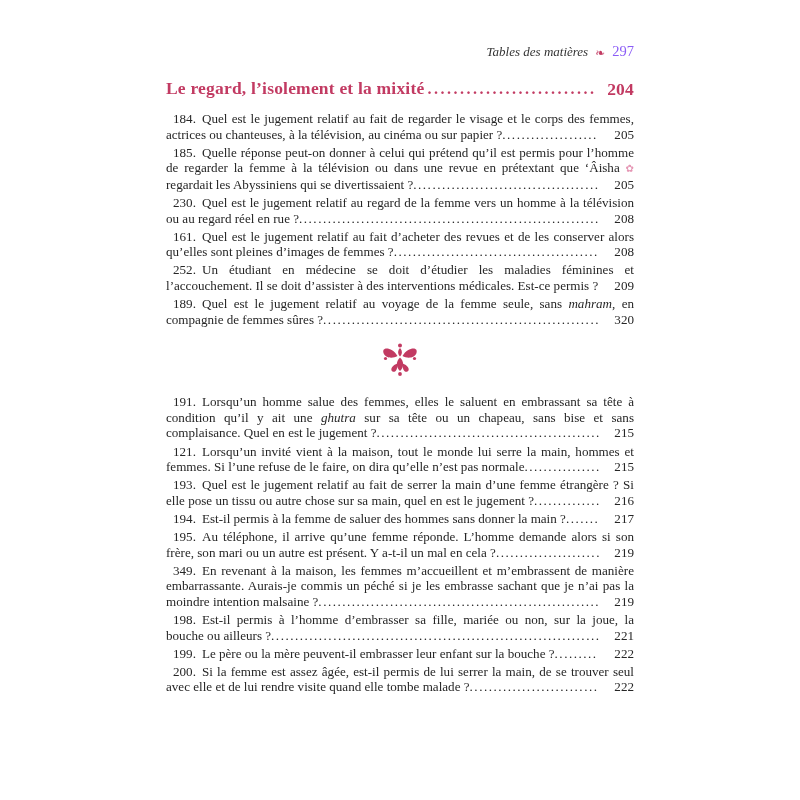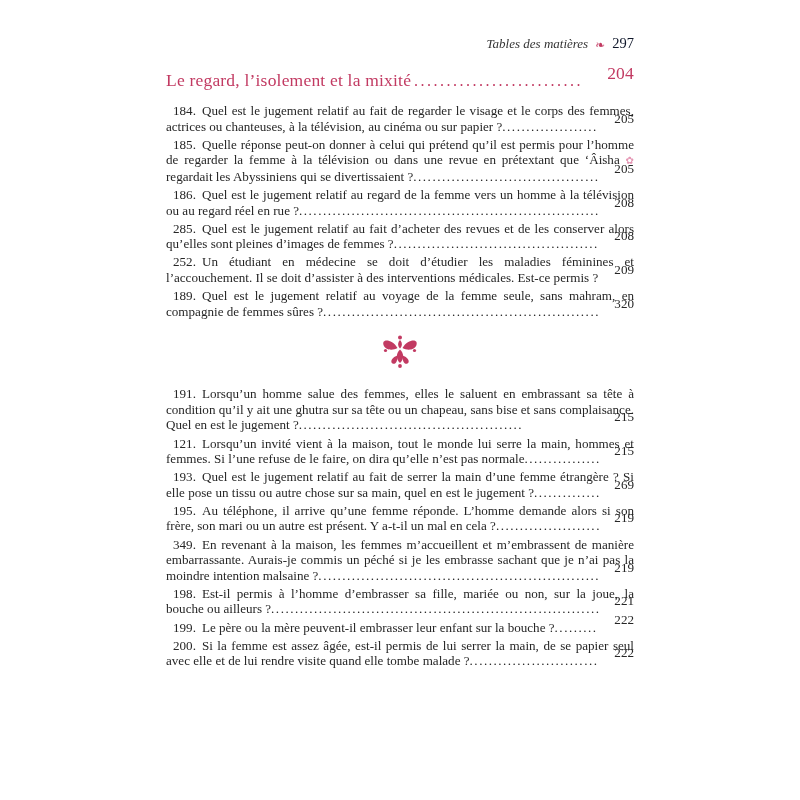--- a/index.html
+++ b/index.html
@@ -1,34 +1,34 @@
 <!DOCTYPE html>
 <html lang="fr"><head>
 <meta charset="utf-8">
 <style>
   * { margin:0; padding:0; box-sizing:border-box; }
   html,body { width:800px; height:800px; background:#fff; overflow:hidden; }
   body { font-family:"Liberation Serif","DejaVu Serif",serif; color:#262626; }
   .page { width:800px; height:800px; padding-top:27px; }
-  .content { width:468px; margin:8px auto; }
+  .content { width:468px; margin:16px auto; }
 
   .running-head { display:flex; justify-content:flex-end; align-items:baseline; gap:7px; margin-bottom:17px; }
   .rh-title { font-style:italic; font-size:13px; color:#333; }
   .rh-orn { font-family:"DejaVu Sans",sans-serif; font-size:12px; color:#c23a62; position:relative; top:1px; }
-  .rh-page { font-size:14.5px; color:#0f172a; }
+  .rh-page { font-size:14.5px; color:#8b5cf6; }
 
-  h2.sec-title { position:relative; color:#c23a62; font-size:17.5px; font-weight:normal;
+  h2.sec-title { position:relative; color:#c23a62; font-size:17.5px; font-weight:bold;
                  letter-spacing:.2px; line-height:22px; margin:0 0 11px; }
   h2 .h-leader { letter-spacing:2.5px; margin-left:3px; font-size:16px; }
-  .pg { position:absolute; right:0; bottom:8px; }
+  .pg { position:absolute; right:0; bottom:0; }
 
   p.entry { position:relative; text-align:justify; font-size:13.1px; line-height:15.6px;
             margin-bottom:2.5px; text-indent:7px; hyphens:auto; }
   .num { margin-right:6px; }
-  .it { }
+  .it { font-style:italic; }
   .orn { font-family:"DejaVu Sans",sans-serif; color:#e596b4; font-size:10px; }
   .leader { letter-spacing:1.5px; }
 
   .divider { text-align:center; margin:15px 0 12px; }
 </style>
 </head>
 <body>
 
 <div class="page">
   <div class="content">
@@ -36,22 +36,22 @@
     <div class="running-head">
         <span class="rh-title">Tables des matières</span>
         <span class="rh-orn">❧</span>
         <span class="rh-page">297</span>
       </div>
 
     <h2 class="sec-title"><span>Le regard, l’isolement et la mixité</span><span class="leader h-leader">..........................</span><span class="pg">204</span></h2>
 
     <p class="entry"><span class="num">184.</span><span>Quel est le jugement relatif au fait de regarder le visage et le corps des femmes, actrices ou chanteuses, à la télévision, au cinéma ou sur papier ?</span><span class="leader">....................</span><span class="pg">205</span></p>
     <p class="entry"><span class="num">185.</span><span>Quelle réponse peut-on donner à celui qui prétend qu’il est permis pour l’homme de regarder la femme à la télévision ou dans une revue en prétextant que ‘Âisha </span><span class="orn">✿</span><span> regardait les Abyssiniens qui se divertissaient ?</span><span class="leader">.......................................</span><span class="pg">205</span></p>
-    <p class="entry"><span class="num">186.</span><span>Quel est le jugement relatif au regard de la femme vers un homme à la télévision ou au regard réel en rue ?</span><span class="leader">...............................................................</span><span class="pg">208</span></p>
-    <p class="entry"><span class="num">285.</span><span>Quel est le jugement relatif au fait d’acheter des revues et de les conserver alors qu’elles sont pleines d’images de femmes ?</span><span class="leader">...........................................</span><span class="pg">208</span></p>
+    <p class="entry"><span class="num">230.</span><span>Quel est le jugement relatif au regard de la femme vers un homme à la télévision ou au regard réel en rue ?</span><span class="leader">...............................................................</span><span class="pg">208</span></p>
+    <p class="entry"><span class="num">161.</span><span>Quel est le jugement relatif au fait d’acheter des revues et de les conserver alors qu’elles sont pleines d’images de femmes ?</span><span class="leader">...........................................</span><span class="pg">208</span></p>
     <p class="entry"><span class="num">252.</span><span>Un étudiant en médecine se doit d’étudier les maladies féminines et l’accouchement. Il se doit d’assister à des interventions médicales. Est-ce permis ?</span><span class="leader"></span><span class="pg">209</span></p>
     <p class="entry"><span class="num">189.</span><span>Quel est le jugement relatif au voyage de la femme seule, sans </span><span class="it">mahram</span><span>, en compagnie de femmes sûres ?</span><span class="leader">..........................................................</span><span class="pg">320</span></p>
 
     <div class="divider">
       <svg width="46" height="36" viewBox="0 0 46 36">
         <g fill="#c23a62">
           <circle cx="23" cy="3.5" r="2"></circle>
           <path d="M23 6 C20.5 8.5 20.5 12 23 14.5 C25.5 12 25.5 8.5 23 6 Z"></path>
           <path d="M20.5 14 C15 5 4.5 4.5 6.5 11 C8 16 15.5 17 20.5 14 Z"></path>
           <path d="M25.5 14 C31 5 41.5 4.5 39.5 11 C38 16 30.5 17 25.5 14 Z"></path>
@@ -61,21 +61,22 @@
           <path d="M20.5 21.5 C15.5 23 12.5 27.5 15.5 29.5 C18.5 31 20.8 27 20.5 21.5 Z"></path>
           <path d="M25.5 21.5 C30.5 23 33.5 27.5 30.5 29.5 C27.5 31 25.2 27 25.5 21.5 Z"></path>
           <circle cx="23" cy="32" r="1.9"></circle>
         </g>
       </svg>
     </div>
 
 
     <p class="entry"><span class="num">191.</span><span>Lorsqu’un homme salue des femmes, elles le saluent en embrassant sa tête à condition qu’il y ait une </span><span class="it">ghutra</span><span> sur sa tête ou un chapeau, sans bise et sans complaisance. Quel en est le jugement ?</span><span class="leader">...............................................</span><span class="pg">215</span></p>
     <p class="entry"><span class="num">121.</span><span>Lorsqu’un invité vient à la maison, tout le monde lui serre la main, hommes et femmes. Si l’une refuse de le faire, on dira qu’elle n’est pas normale</span><span class="leader">................</span><span class="pg">215</span></p>
-    <p class="entry"><span class="num">193.</span><span>Quel est le jugement relatif au fait de serrer la main d’une femme étrangère ? Si elle pose un tissu ou autre chose sur sa main, quel en est le jugement ?</span><span class="leader">..............</span><span class="pg">269</span></p>
+    <p class="entry"><span class="num">193.</span><span>Quel est le jugement relatif au fait de serrer la main d’une femme étrangère ? Si elle pose un tissu ou autre chose sur sa main, quel en est le jugement ?</span><span class="leader">..............</span><span class="pg">216</span></p>
+    <p class="entry"><span class="num">194.</span><span>Est-il permis à la femme de saluer des hommes sans donner la main ?</span><span class="leader">.......</span><span class="pg">217</span></p>
     <p class="entry"><span class="num">195.</span><span>Au téléphone, il arrive qu’une femme réponde. L’homme demande alors si son frère, son mari ou un autre est présent. Y a-t-il un mal en cela ?</span><span class="leader">......................</span><span class="pg">219</span></p>
     <p class="entry"><span class="num">349.</span><span>En revenant à la maison, les femmes m’accueillent et m’embrassent de manière embarrassante. Aurais-je commis un péché si je les embrasse sachant que je n’ai pas la moindre intention malsaine ?</span><span class="leader">...........................................................</span><span class="pg">219</span></p>
     <p class="entry"><span class="num">198.</span><span>Est-il permis à l’homme d’embrasser sa fille, mariée ou non, sur la joue, la bouche ou ailleurs ?</span><span class="leader">.....................................................................</span><span class="pg">221</span></p>
     <p class="entry"><span class="num">199.</span><span>Le père ou la mère peuvent-il embrasser leur enfant sur la bouche ?</span><span class="leader">.........</span><span class="pg">222</span></p>
-    <p class="entry"><span class="num">200.</span><span>Si la femme est assez âgée, est-il permis de lui serrer la main, de se papier seul avec elle et de lui rendre visite quand elle tombe malade ?</span><span class="leader">...........................</span><span class="pg">222</span></p>
+    <p class="entry"><span class="num">200.</span><span>Si la femme est assez âgée, est-il permis de lui serrer la main, de se trouver seul avec elle et de lui rendre visite quand elle tombe malade ?</span><span class="leader">...........................</span><span class="pg">222</span></p>
 
   </div>
 </div>
 
 </body></html>

